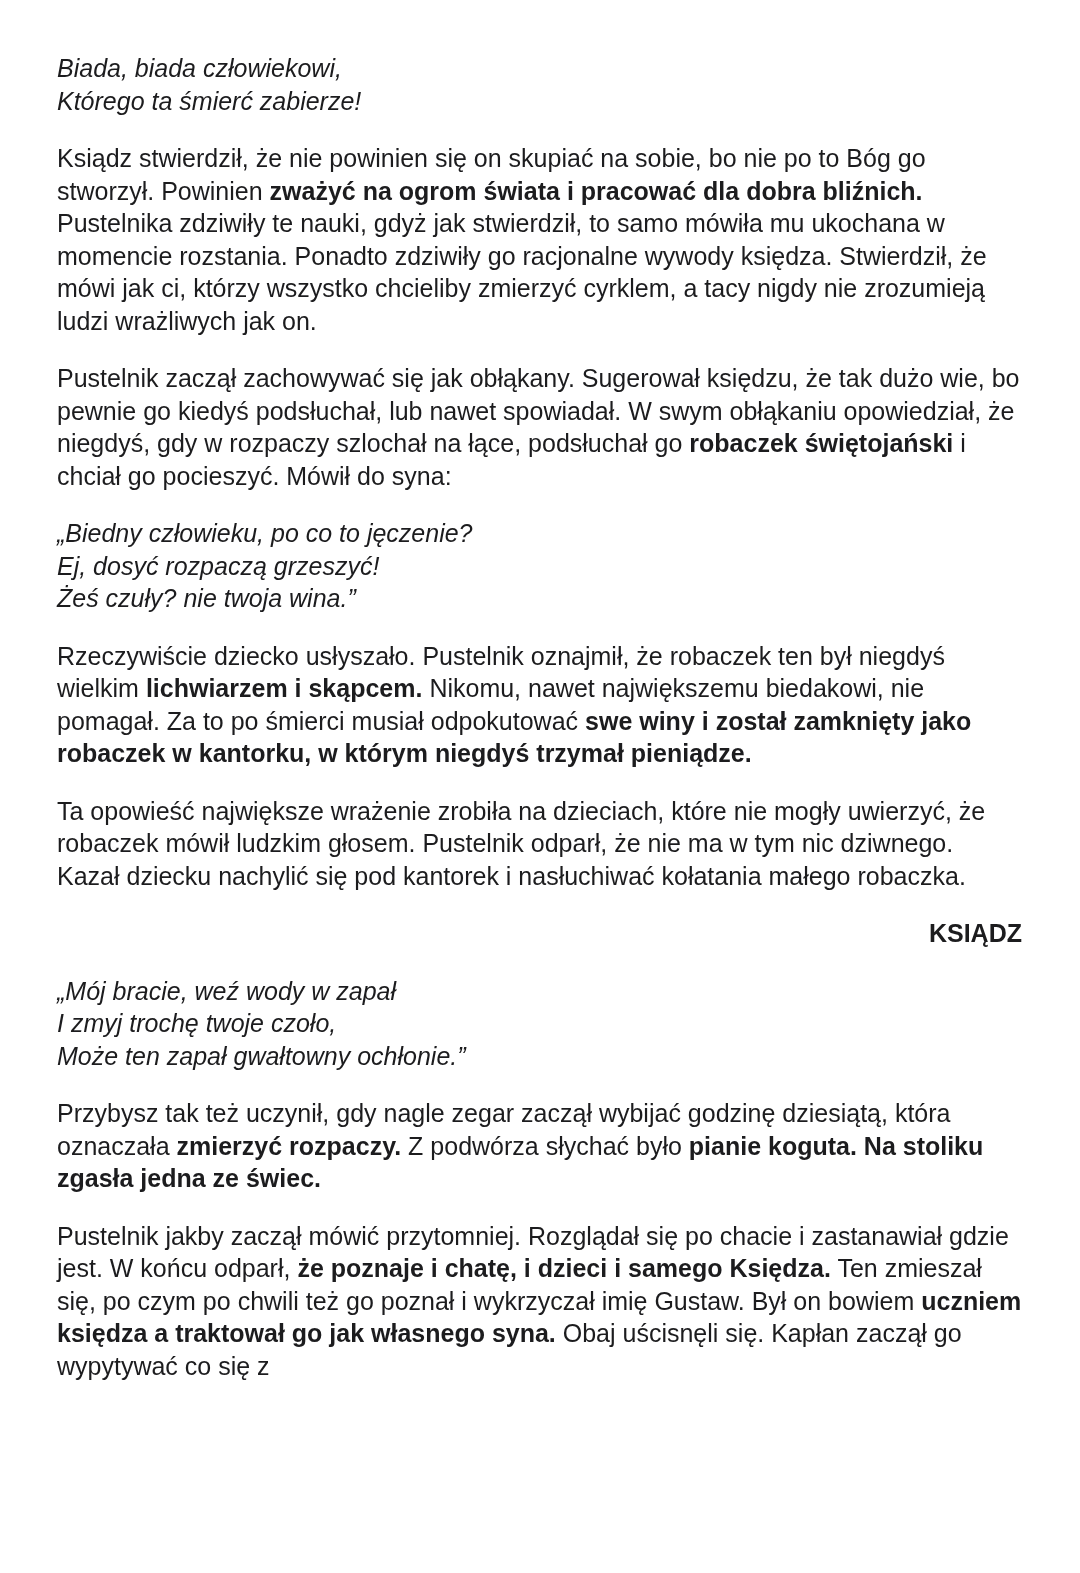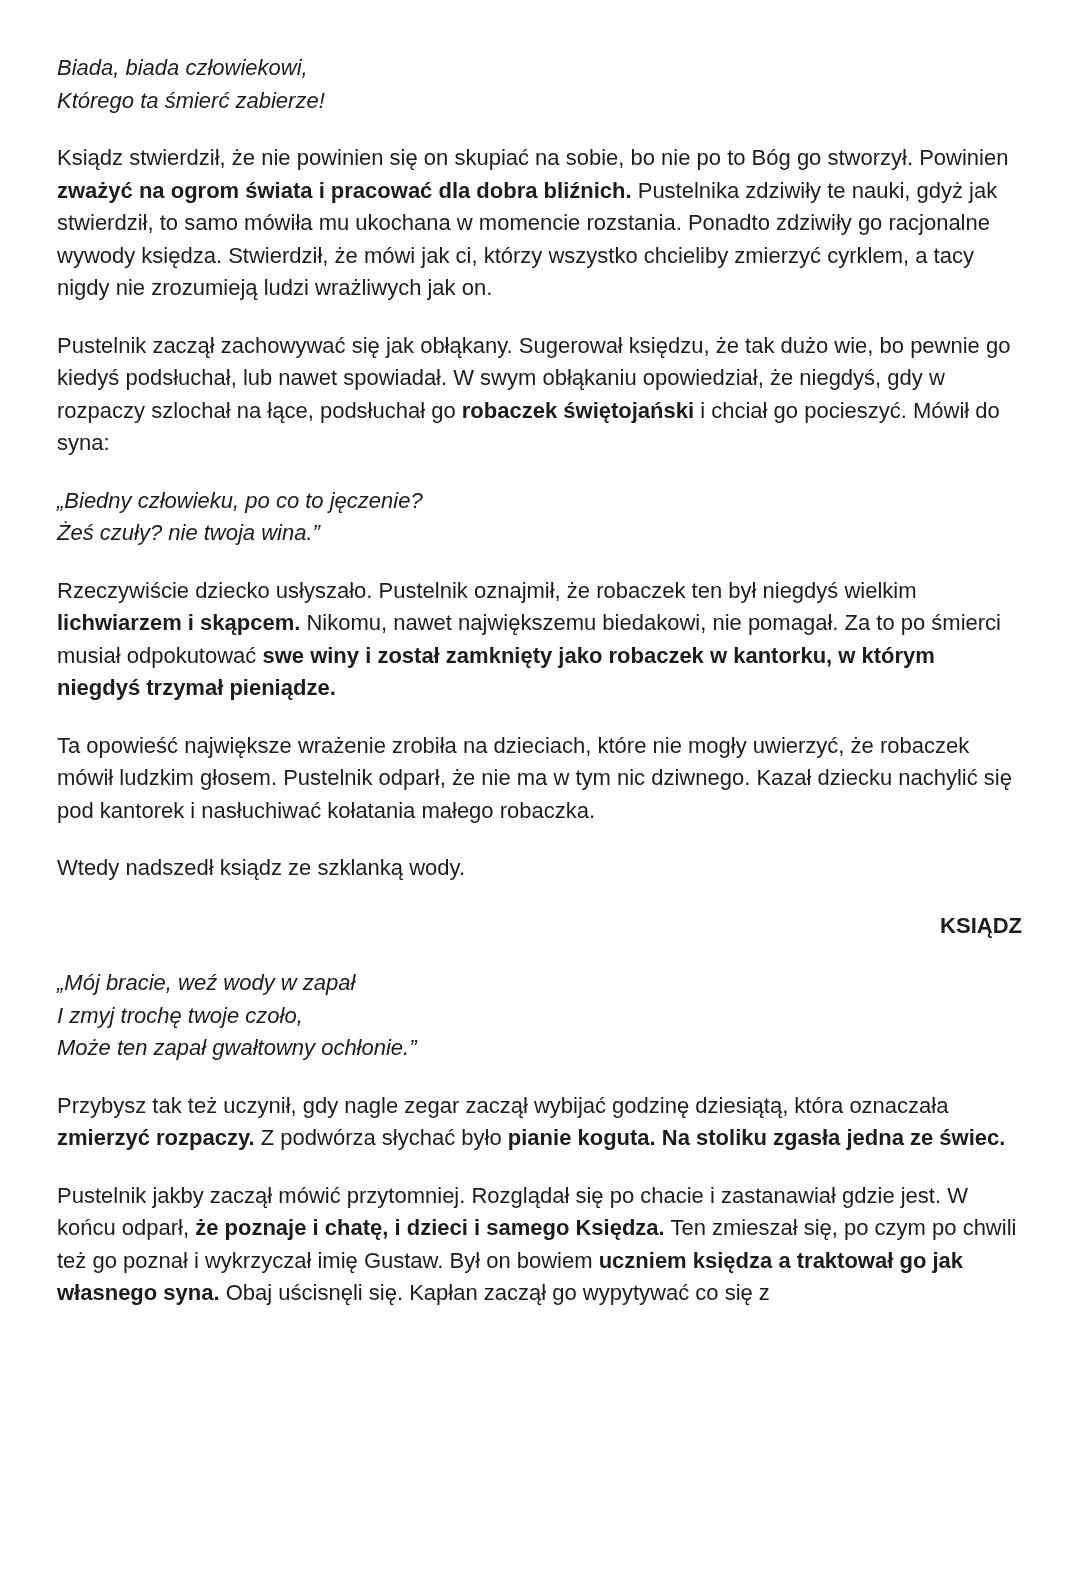--- a/index.html
+++ b/index.html
@@ -12,21 +12,21 @@
     height: 1573px;
     background: #ffffff;
     overflow: hidden;
     box-sizing: border-box;
   }
   .doc {
     box-sizing: border-box;
     width: 100%;
     padding: 52px 58px 0 57px;
     font-family: "Liberation Sans", "DejaVu Sans", sans-serif;
-    font-size: 22px;
+    font-size: 25px;
     line-height: 32.5px;
     color: #1c1c1e;
     -webkit-font-smoothing: antialiased;
   }
   .doc p {
     margin: 0 0 25px 0;
     padding: 0;
   }
   .verse {
     font-style: italic;
@@ -50,28 +50,28 @@
       <span class="vline">Biada, biada człowiekowi,</span>
       <span class="vline">Którego ta śmierć zabierze!</span>
     </p>
 
     <p><span>Ksiądz stwierdził, że nie powinien się on skupiać na sobie, bo nie po to Bóg go stworzył. Powinien </span><strong>zważyć na ogrom świata i pracować dla dobra bliźnich.</strong><span> Pustelnika zdziwiły te nauki, gdyż jak stwierdził, to samo mówiła mu ukochana w momencie rozstania. Ponadto zdziwiły go racjonalne wywody księdza. Stwierdził, że mówi jak ci, którzy wszystko chcieliby zmierzyć cyrklem, a tacy nigdy nie zrozumieją ludzi wrażliwych jak on.</span></p>
 
     <p><span>Pustelnik zaczął zachowywać się jak obłąkany. Sugerował księdzu, że tak dużo wie, bo pewnie go kiedyś podsłuchał, lub nawet spowiadał. W swym obłąkaniu opowiedział, że niegdyś, gdy w rozpaczy szlochał na łące, podsłuchał go </span><strong>robaczek świętojański</strong><span> i chciał go pocieszyć. Mówił do syna:</span></p>
 
     <p class="verse">
       <span class="vline">„Biedny człowieku, po co to jęczenie?</span>
+      <span class="vline">Ej, dosyć rozpaczą grzeszyć!</span>
       <span class="vline">Żeś czuły? nie twoja wina.”</span>
     </p>
 
     <p><span>Rzeczywiście dziecko usłyszało. Pustelnik oznajmił, że robaczek ten był niegdyś wielkim </span><strong>lichwiarzem i skąpcem.</strong><span> Nikomu, nawet największemu biedakowi, nie pomagał. Za to po śmierci musiał odpokutować </span><strong>swe winy i został zamknięty jako robaczek w kantorku, w którym niegdyś trzymał pieniądze.</strong></p>
 
     <p><span>Ta opowieść największe wrażenie zrobiła na dzieciach, które nie mogły uwierzyć, że robaczek mówił ludzkim głosem. Pustelnik odparł, że nie ma w tym nic dziwnego. Kazał dziecku nachylić się pod kantorek i nasłuchiwać kołatania małego robaczka.</span></p>
 
-    <p><span>Wtedy nadszedł ksiądz ze szklanką wody.</span></p>
 
     <p class="heading">KSIĄDZ</p>
 
     <p class="verse">
       <span class="vline">„Mój bracie, weź wody w zapał</span>
       <span class="vline">I zmyj trochę twoje czoło,</span>
       <span class="vline">Może ten zapał gwałtowny ochłonie.”</span>
     </p>
 
     <p><span>Przybysz tak też uczynił, gdy nagle zegar zaczął wybijać godzinę dziesiątą, która oznaczała </span><strong>zmierzyć rozpaczy.</strong><span> Z podwórza słychać było </span><strong>pianie koguta. Na stoliku zgasła jedna ze świec.</strong></p>

